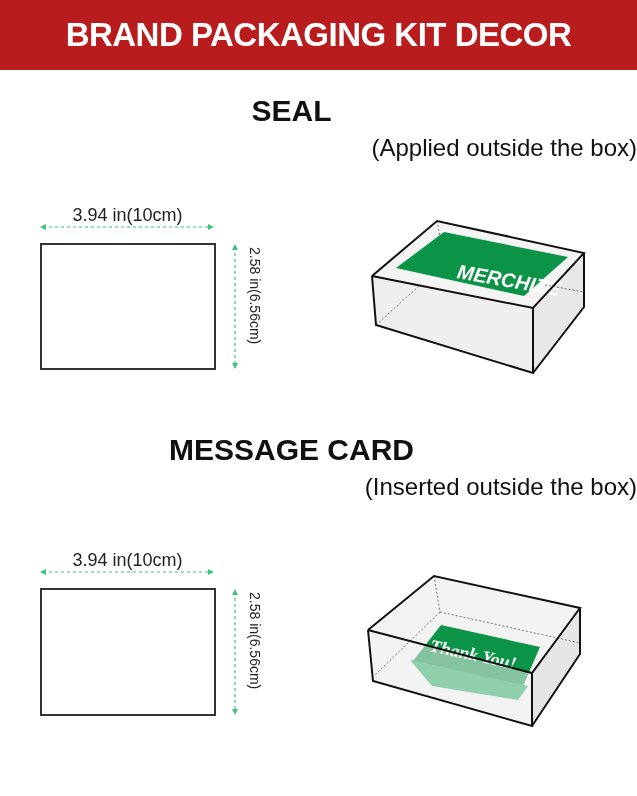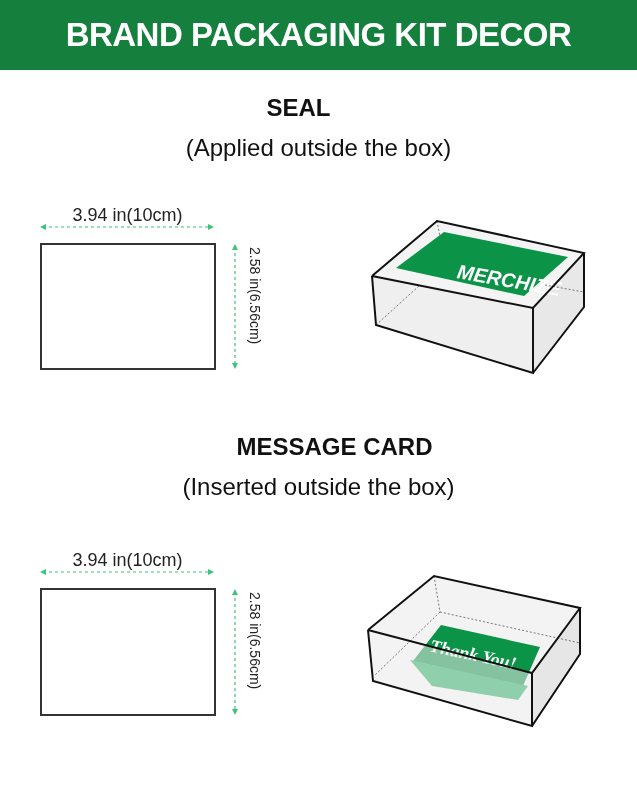--- a/index.html
+++ b/index.html
@@ -1,22 +1,22 @@
 <!DOCTYPE html>
 <html><head>
 <meta charset="utf-8">
 <style>
   html, body { margin:0; padding:0; }
   body { width:637px; height:796px; background:#ffffff; position:relative; overflow:hidden;
          font-family:"Liberation Sans", sans-serif; color:#111; }
-  .banner { position:absolute; left:0; top:0; width:637px; height:70px; background:#15803d;
+  .banner { position:absolute; left:0; top:0; width:637px; height:70px; background:#b91c1c;
             display:flex; align-items:center; justify-content:center; }
   .banner-title { color:#fff; font-weight:bold; font-size:33px; letter-spacing:-0.5px; }
-  .sec-title { position:absolute; left:7px; width:583px; text-align:center; font-weight:bold; font-size:24px; color:#111; }
-  .sec-sub { position:absolute; left:0; width:637px; text-align:center; font-size:24px; color:#111; }
+  .sec-title { position:absolute; left:0; width:583px; text-align:center; font-weight:bold; font-size:30px; color:#111; }
+  .sec-sub { position:absolute; left:0; width:637px; text-align:right; font-size:24px; color:#111; }
   .card { position:absolute; border:2.5px solid #333; background:#fff; box-sizing:border-box; }
   .dim-h { position:absolute; font-size:18px; color:#222; text-align:center; }
   .dim-v { position:absolute; font-size:14px; color:#222; transform-origin:left top; transform:rotate(90deg); white-space:nowrap; }
   svg { position:absolute; overflow:visible; }
 </style>
 </head>
 <body>
 
 <div class="banner">
   <span class="banner-title">BRAND PACKAGING KIT DECOR</span>
@@ -44,21 +44,21 @@
   <polygon points="396,268 444,232 568,257 524,296" fill="#0b9348"></polygon>
   <text x="458" y="282" fill="#fff" font-family="Liberation Sans, sans-serif" font-weight="bold" font-style="italic" font-size="20" transform="rotate(10 480 270)">MERCHIZE</text>
   <line x1="437" y1="221" x2="440" y2="237" stroke="#555" stroke-width="0.8" stroke-dasharray="2,2"></line>
   <line x1="376" y1="325" x2="420" y2="285" stroke="#555" stroke-width="0.8" stroke-dasharray="2,2"></line>
   <line x1="545" y1="285" x2="584" y2="292" stroke="#555" stroke-width="0.8" stroke-dasharray="2,2"></line>
   <polyline points="372,276 437,221 584,253 533,308 372,276" fill="none" stroke="#111" stroke-width="2"></polyline>
   <polyline points="372,276 376,325 533,373 533,308" fill="none" stroke="#111" stroke-width="2"></polyline>
   <polyline points="584,253 584,307 533,373" fill="none" stroke="#111" stroke-width="2"></polyline>
 </svg>
 
-<div class="sec-title" style="top:433px;padding-left:36px;">MESSAGE CARD</div>
+<div class="sec-title" style="top:433px;">MESSAGE CARD</div>
 <div class="sec-sub" style="top:473px;">(Inserted outside the box)</div>
 
 <div class="dim-h" style="left:40px; top:550px; width:175px;">3.94 in(10cm)</div>
 <svg style="left:0;top:0;" width="637" height="796">
   <line x1="43" y1="572" x2="211" y2="572" stroke="#3cc47a" stroke-width="1.2" stroke-dasharray="3,3"></line>
   <polygon points="40,572 46,569 46,575" fill="#3cc47a"></polygon>
   <polygon points="214,572 208,569 208,575" fill="#3cc47a"></polygon>
   <line x1="235" y1="592" x2="235" y2="712" stroke="#3cc47a" stroke-width="1.2" stroke-dasharray="3,3"></line>
   <polygon points="235,589 232,595 238,595" fill="#3cc47a"></polygon>
   <polygon points="235,715 232,709 238,709" fill="#3cc47a"></polygon>

